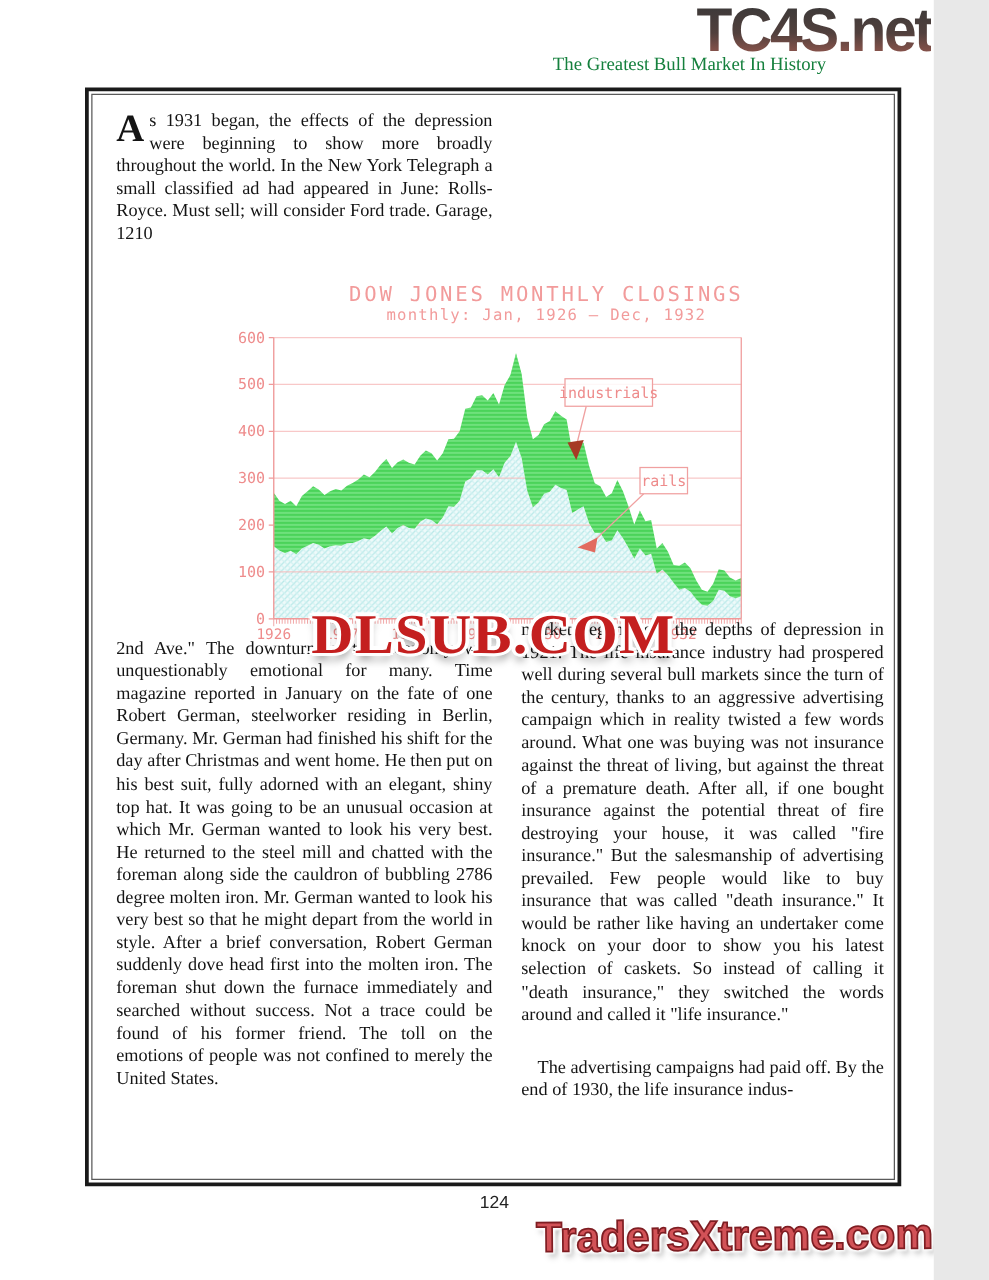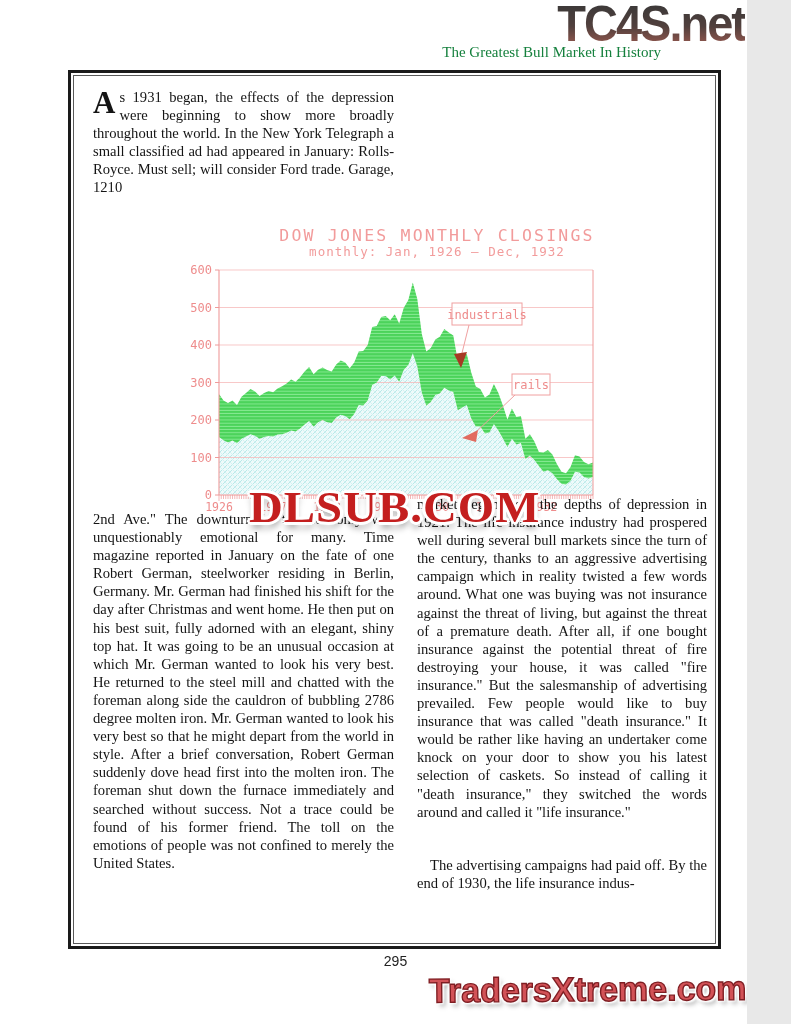--- a/index.html
+++ b/index.html
@@ -20,21 +20,21 @@
   .frame-inner{position:absolute;inset:2px;border:1px solid #5a5a5a;}
 
   
   .col{position:absolute;font-size:14.6px;line-height:18.1px;text-align:justify;}
   .col p{margin:0;}
   .col-lt{left:93px;top:88px;width:301px;}
   .col-rt{left:417px;top:88px;width:290px;padding-top:17px;}
   .col-rt p{text-indent:13px;}
   .col-lb{left:93px;top:510px;width:301px;}
   .col-rb{left:417px;top:495px;width:290px;}
-  .col-rb .p2{text-indent:13px;margin-top:35px;font-family:Liberation Serif, serif;}
+  .col-rb .p2{text-indent:13px;margin-top:24px;font-family:Liberation Serif, serif;}
   .dropcap{float:left;font-size:31px;line-height:27px;padding:1px 4px 0 0;font-weight:bold;}
 
   
   .chart{position:absolute;left:185px;top:222px;width:420px;height:297px;}
   .chart svg{display:block;}
   .cx-mono{font-family:"DejaVu Sans Mono",monospace;}
 
   
   .watermark{position:absolute;left:249px;top:481px;
       font-family:"Liberation Serif",serif;font-weight:900;font-size:45px;letter-spacing:1px;
@@ -56,21 +56,21 @@
 <div class="page">
 
   <div class="tc4s">TC4S.net</div>
   <div class="tagline">The Greatest Bull Market In History</div>
 
   <div class="frame">
     <div class="frame-inner"></div>
   </div>
 
   <div class="col col-lt">
-    <p><span class="dropcap">A</span><span>s 1931 began, the effects of the depression were beginning to show more broadly throughout the world.  In the New York Telegraph a small classified ad had appeared in January: Rolls-Royce.  Must sell; will consider Ford trade.  Garage, 1210</span></p>
+    <p><span class="dropcap">A</span><span>s 1931 began, the effects of the depression were beginning to show more broadly throughout the world.  In the New York Telegraph a small classified ad had appeared in June: Rolls-Royce.  Must sell; will consider Ford trade.  Garage, 1210</span></p>
   </div>
 
 
   <div class="chart">
     <svg id="dj-chart" width="420" height="297" viewBox="0 0 420 297">
       <defs>
         <pattern id="hatchC" width="5" height="5" patternUnits="userSpaceOnUse">
           <rect width="5" height="5" fill="#eefafa"></rect>
           <path d="M0,5 L5,0 M-1,1 L1,-1 M4,6 L6,4" stroke="#b9e9e9" stroke-width="1"></path>
           <path d="M0,0 L5,5" stroke="#d2f2f2" stroke-width="0.9"></path>
@@ -297,17 +297,17 @@
     <p>2nd Ave."  The downturn in the economy was unquestionably emotional for many. Time magazine reported in January on the fate of one Robert German, steelworker residing in Berlin, Germany.  Mr. German had finished his shift for the day after Christmas and went home. He then put on his best suit, fully adorned with an elegant, shiny top hat.  It was going to be an unusual occasion at which Mr. German wanted to look his very best.  He returned to the steel mill and chatted with the foreman along side the cauldron of bubbling 2786 degree molten iron.  Mr. German wanted to look his very best so that he might depart from the world in style.  After a brief conversation, Robert German suddenly dove head first into the molten iron. The foreman shut down the furnace immediately and searched without success. Not a trace could be found of his former friend. The toll on the emotions of people was not confined to merely the United States.</p>
   </div>
 
   <div class="col col-rb">
     <p>market began from the depths of depression in 1921. The life insurance industry had prospered well during several bull markets since the turn of the century, thanks to an aggressive advertising campaign which in reality twisted a few words around. What one was buying was not insurance against the threat of living, but against the threat of a premature death. After all, if one bought insurance against the potential threat of fire destroying your house, it was called "fire insurance." But the salesmanship of advertising prevailed. Few people would like to buy insurance that was called "death insurance." It would be rather like having an undertaker come knock on your door to show you his latest selection of caskets. So instead of calling it "death insurance," they switched the words around and called it "life insurance."</p>
     <p class="p2">The advertising campaigns had paid off. By the end of 1930, the life insurance indus-</p>
   </div>
 
   <div class="watermark">DLSUB.COM</div>
 
-  <div class="pagenum">295</div>
+  <div class="pagenum">124</div>
 
   <div class="txlogo">TradersXtreme.com</div>
 
 </div>
 
 </body></html>

